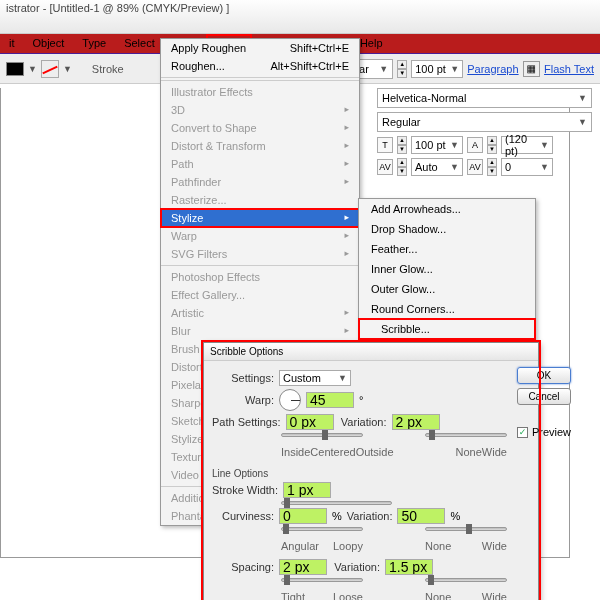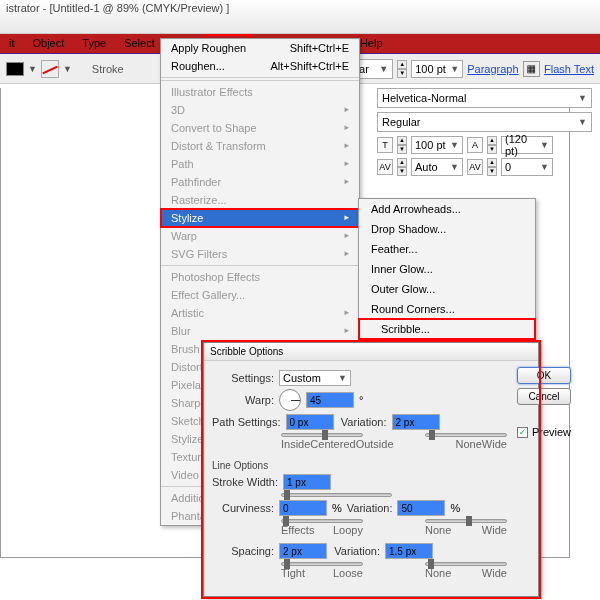--- a/index.html
+++ b/index.html
@@ -34,25 +34,25 @@
 .sub-item.hl { outline: 2px solid red; outline-offset: -1px; padding-left: 22px; }
 .dialog { position: absolute; left: 203px; top: 342px; width: 336px; background: #efefef; border: 1px solid #888; outline: 2px solid red; box-shadow: 2px 2px 6px rgba(0,0,0,0.3); }
 .dlg-title { background: linear-gradient(#fff,#e6e6e6); border-bottom: 1px solid #ccc; padding: 3px 6px; font-size: 10px; }
 .dlg-body { display: flex; padding: 6px 8px 10px 8px; gap: 8px; }
 .dlg-left { flex: 1; }
 .dlg-right { width: 70px; display: flex; flex-direction: column; gap: 4px; align-items: stretch; }
 .btn { background: linear-gradient(#fff,#e2e2e2); border: 1px solid #888; border-radius: 3px; padding: 2px 0; text-align: center; font-size: 10px; }
 .btn.primary { border: 1px solid #4a7dd0; box-shadow: 0 0 2px #4a7dd0; }
 .row { display: flex; align-items: center; gap: 5px; margin: 3px 0; font-size: 10px; }
 .row label { min-width: 62px; text-align: right; color: #333; }
-.inp { border: 1px solid #aaa; background: #3b82f6; height: 16px; width: 48px; padding: 0 3px; font-size: 10px; }
+.inp { border: 1px solid #aaa; background: #bef264; height: 16px; width: 48px; padding: 0 3px; font-size: 14px; }
 .drop { border: 1px solid #aaa; background: #fff; height: 16px; width: 72px; display: flex; align-items: center; justify-content: space-between; padding: 0 3px; font-size: 10px; }
 .slider { height: 4px; background: linear-gradient(#bbb,#ddd); border: 1px solid #999; border-radius: 2px; position: relative; flex: 1; margin: 0 2px;}
 .slider .thumb { position: absolute; top: -4px; width: 6px; height: 10px; background: #666; }
-.sllabels { display: flex; justify-content: space-between; font-size: 9px; color: #666; margin: 0 2px 4px 2px; }
+.sllabels { display: flex; justify-content: space-between; font-size: 9px; color: #666; margin: 8px 2px 4px 2px; }
 .group-title { color: #444; font-size: 10px; margin: 6px 0 2px 0; }
 .dial { width: 22px; height: 22px; border: 1px solid #888; border-radius: 50%; background: #fff; position: relative; }
 .dial::after { content:""; position:absolute; top:10px; left:11px; width:9px; height:1px; background:#333; }
 .chk { width: 11px; height: 11px; border: 1px solid #777; background: #fff; display: inline-flex; align-items: center; justify-content: center; font-size: 9px; color: #2a5; }
 .link { color: #1a4bd0; text-decoration: underline; }
 .stepper { width:10px; height:18px; display:flex; flex-direction:column; }
 .stepper div { flex:1; border:1px solid #aaa; background:#eee; font-size:6px; text-align:center; line-height:7px;}
 </style>
 </head>
 <body>
@@ -269,21 +269,21 @@
             <div class="thumb" style="left:1%"></div>
           </div>
         <div style="width:48px"></div>
         <div class="slider">
             <div class="thumb" style="left:50%"></div>
           </div>
       </div>
       <div class="row" style="margin-top:-2px">
         <label></label>
         <div class="sllabels" style="flex:1">
-            <span>Effects</span>
+            <span>Angular</span>
             <span>Loopy</span>
           </div>
         <div style="width:48px"></div>
         <div class="sllabels" style="flex:1">
             <span>None</span>
             <span>Wide</span>
           </div>
       </div>
       <div class="row">
         <label>Spacing:</label>

